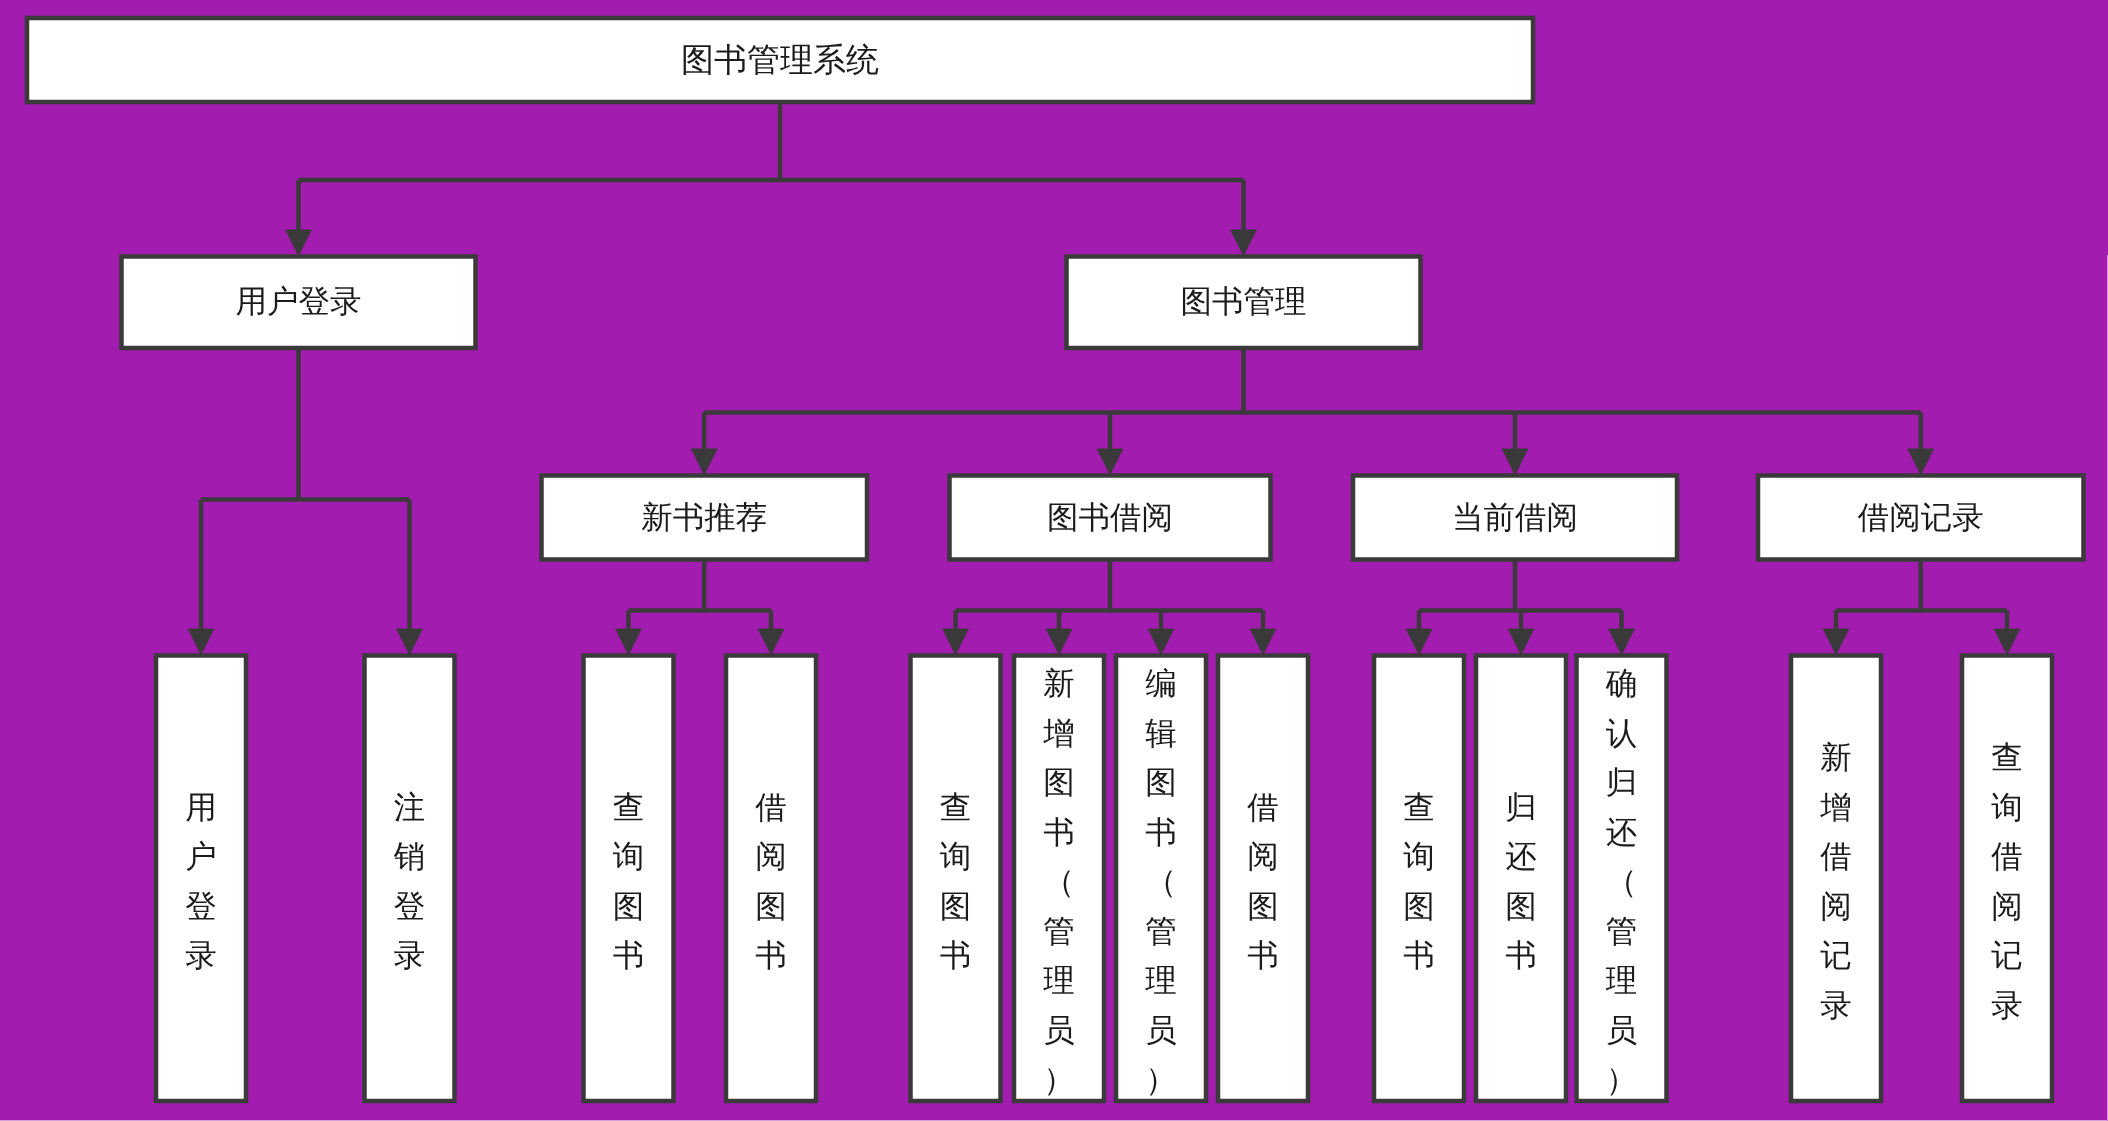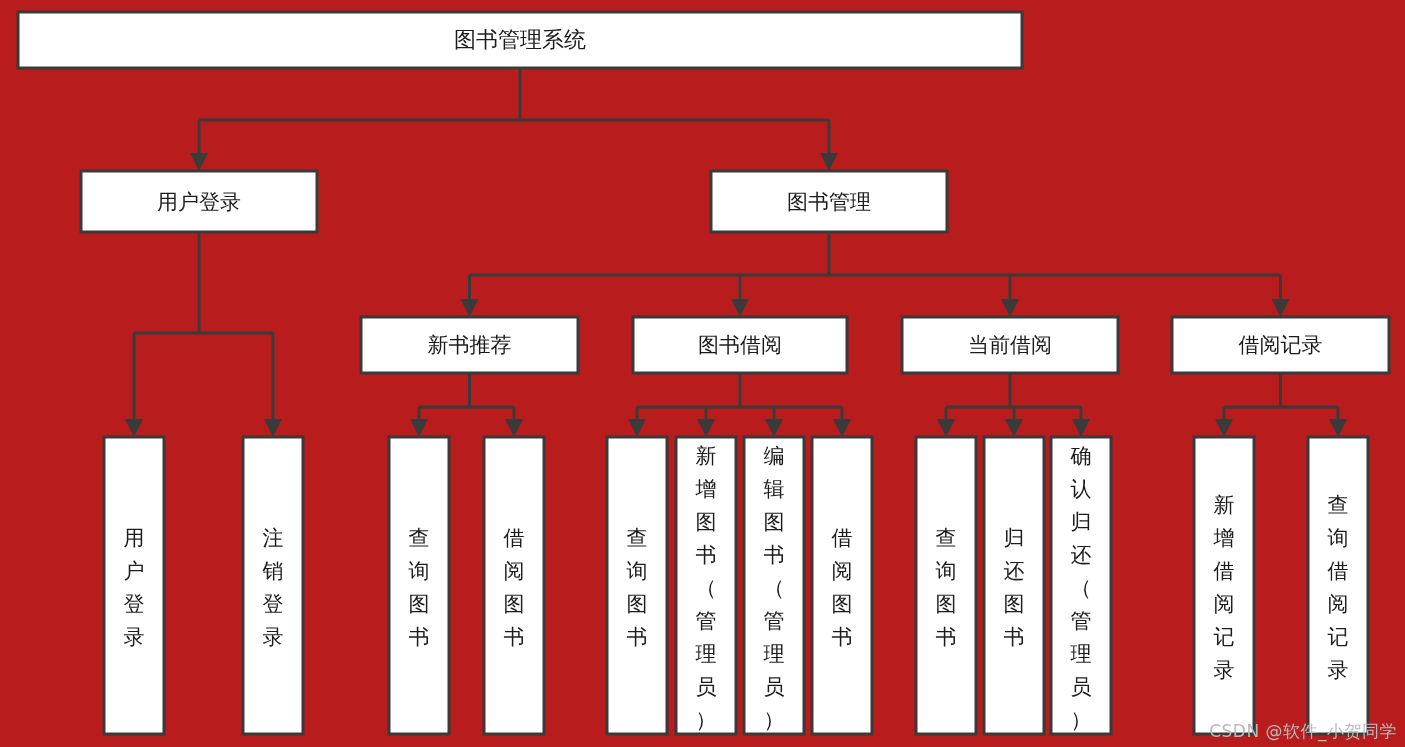--- a/index.html
+++ b/index.html
@@ -1,21 +1,21 @@
 <!DOCTYPE html>
 <html><head>
 <meta charset="utf-8">
 <title>图书管理系统 功能结构图</title>
 <style>
   html,body{margin:0;padding:0;background:#ffffff;}
   body{
     font-family:"DejaVu Sans","Liberation Sans",sans-serif;
     width:1405px;height:747px;overflow:hidden;
   }
-  #diagram-root{position:relative;width:1405px;height:747px;background:#b91c1c;}
+  #diagram-root{position:relative;width:1405px;height:747px;background:#a21caf;}
   svg#tree-svg{position:absolute;left:0;top:0;width:1405px;height:747px;}
 
   .node-box{
     fill:#ffffff;
     stroke:#3a3a3a;
     stroke-width:3;
   }
   .edge-line{
     stroke:#3a3a3a;
     stroke-width:3;
@@ -199,14 +199,13 @@
         <g>
           <rect x="1194" y="437" width="60" height="297" class="node-box"></rect>
           <text x="1224" y="512.24" class="vert-label"><tspan x="1224" dy="0">新</tspan><tspan x="1224" dy="33">增</tspan><tspan x="1224" dy="33">借</tspan><tspan x="1224" dy="33">阅</tspan><tspan x="1224" dy="33">记</tspan><tspan x="1224" dy="33">录</tspan></text>
         </g>
         <g>
           <rect x="1308" y="437" width="60" height="297" class="node-box"></rect>
           <text x="1338" y="512.24" class="vert-label"><tspan x="1338" dy="0">查</tspan><tspan x="1338" dy="33">询</tspan><tspan x="1338" dy="33">借</tspan><tspan x="1338" dy="33">阅</tspan><tspan x="1338" dy="33">记</tspan><tspan x="1338" dy="33">录</tspan></text>
         </g>
       </g>
   </svg>
-  <div class="watermark">CSDN @软件_小贺同学</div>
 </div>
 
 </body></html>

